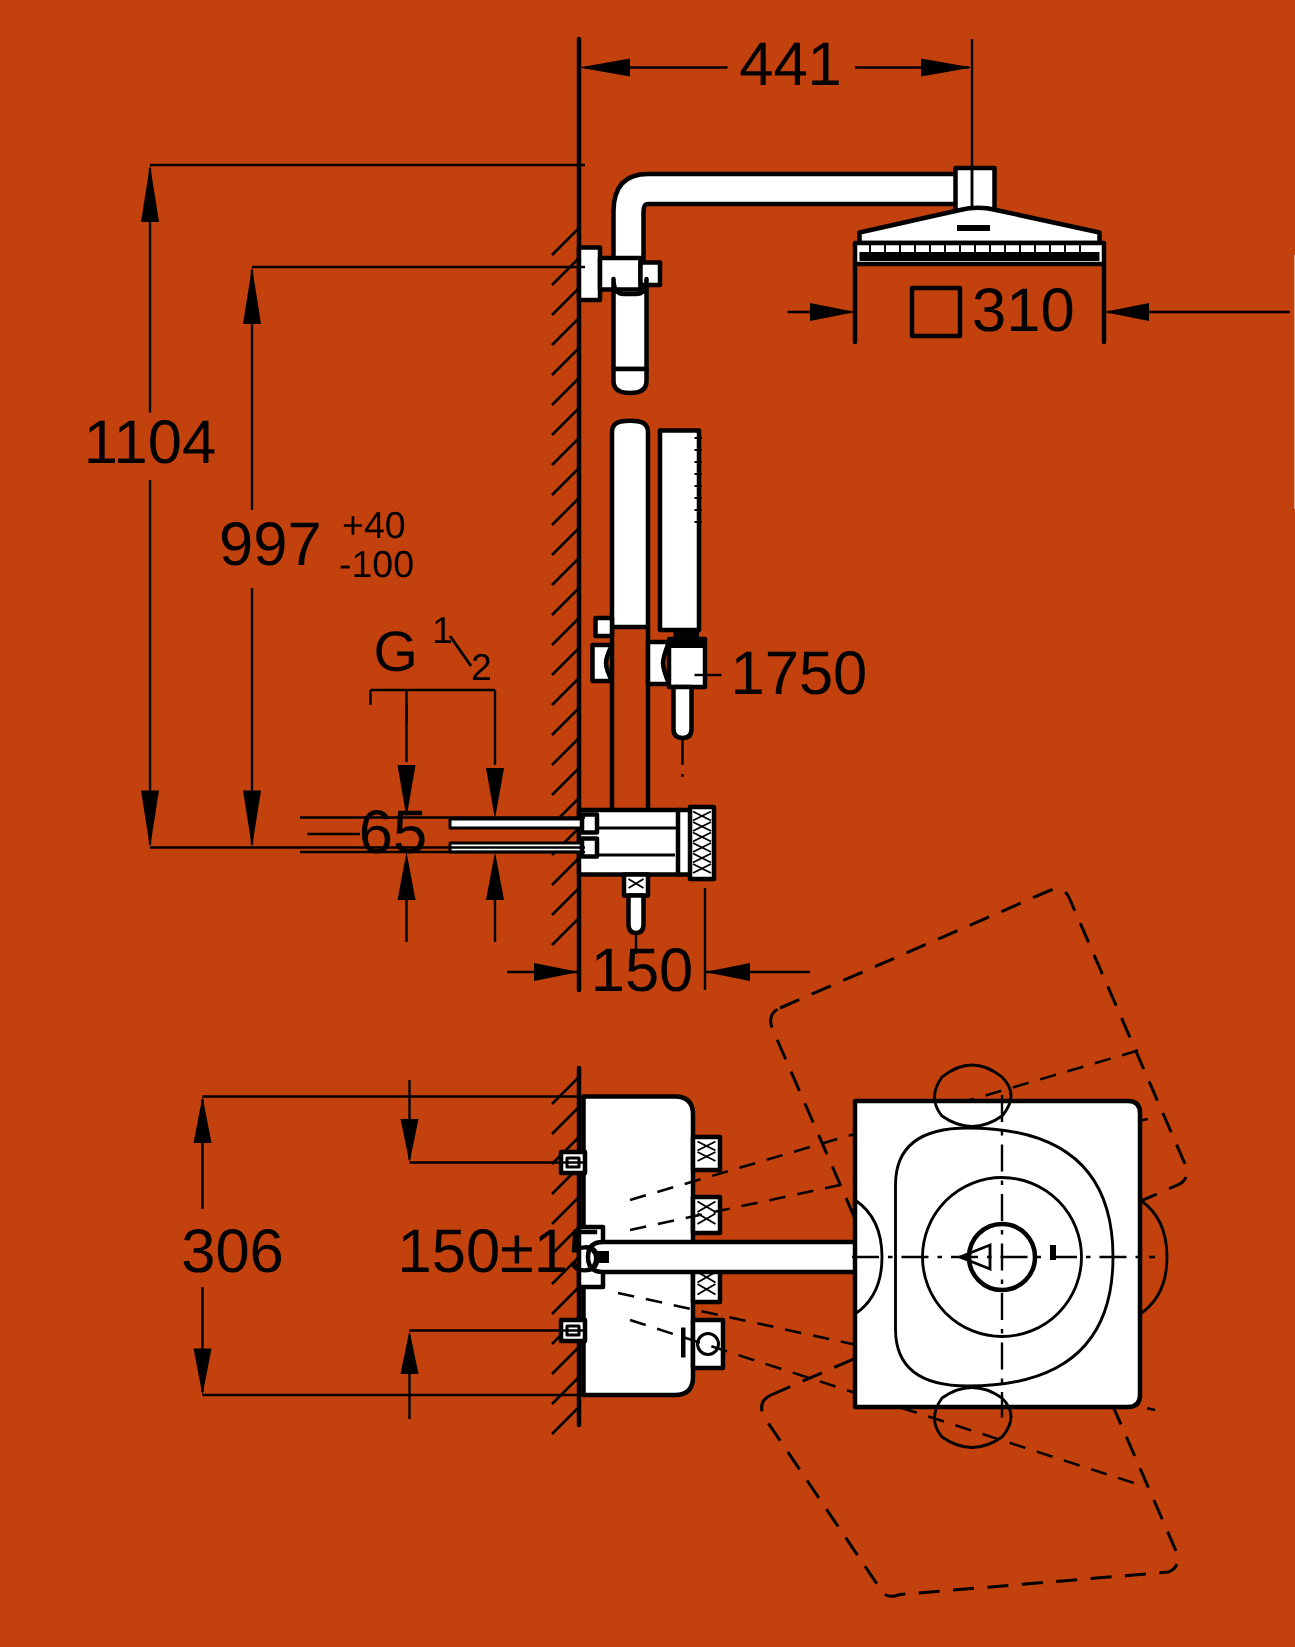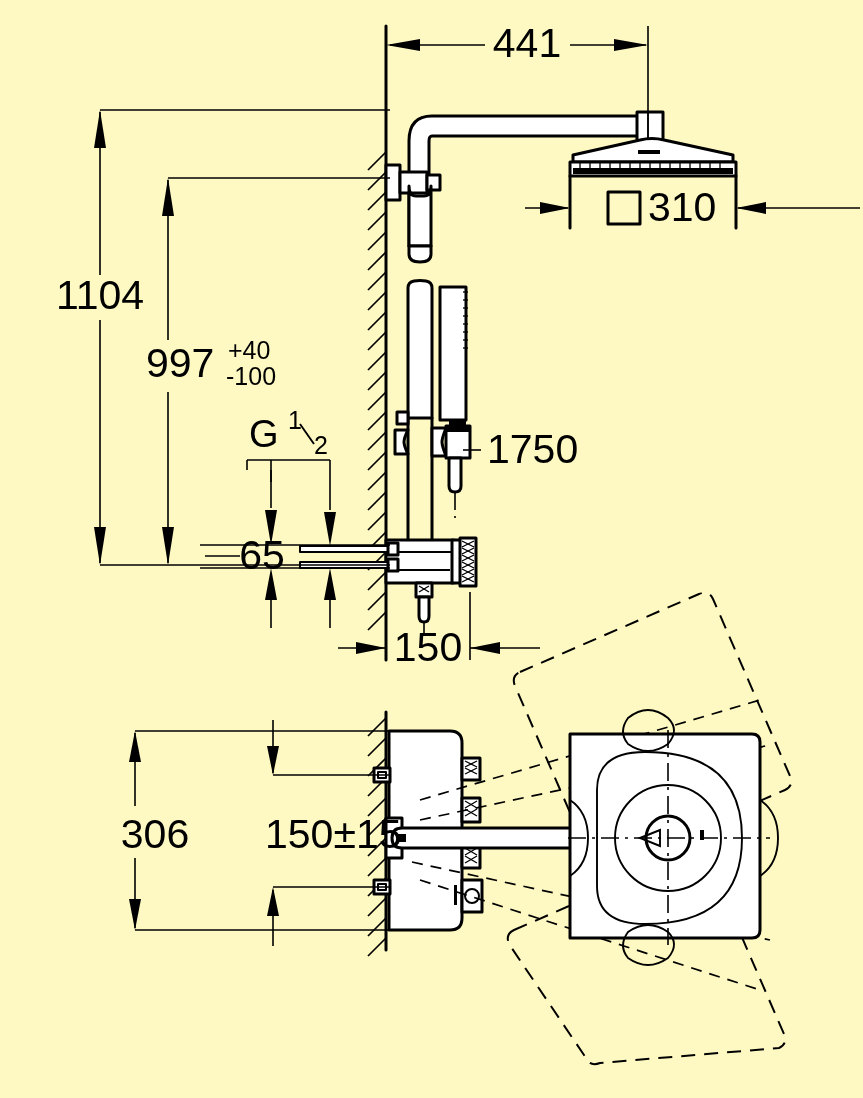--- a/index.html
+++ b/index.html
@@ -5,21 +5,21 @@
   html,body{margin:0;padding:0;background:#ffffff;}
   body{
     font-family:"Liberation Sans", sans-serif;
     color:#000;
     -webkit-font-smoothing:antialiased;
   }
   #root{
     position:relative;
     width:863px;
     height:1098px;
-    background:#fef9c3;
+    background:#c2410c;
     overflow:hidden;
   }
   svg#drawing{
     position:absolute;
     left:0; top:0;
     width:863px;
     height:1098px;
     display:block;
   }
   text{

